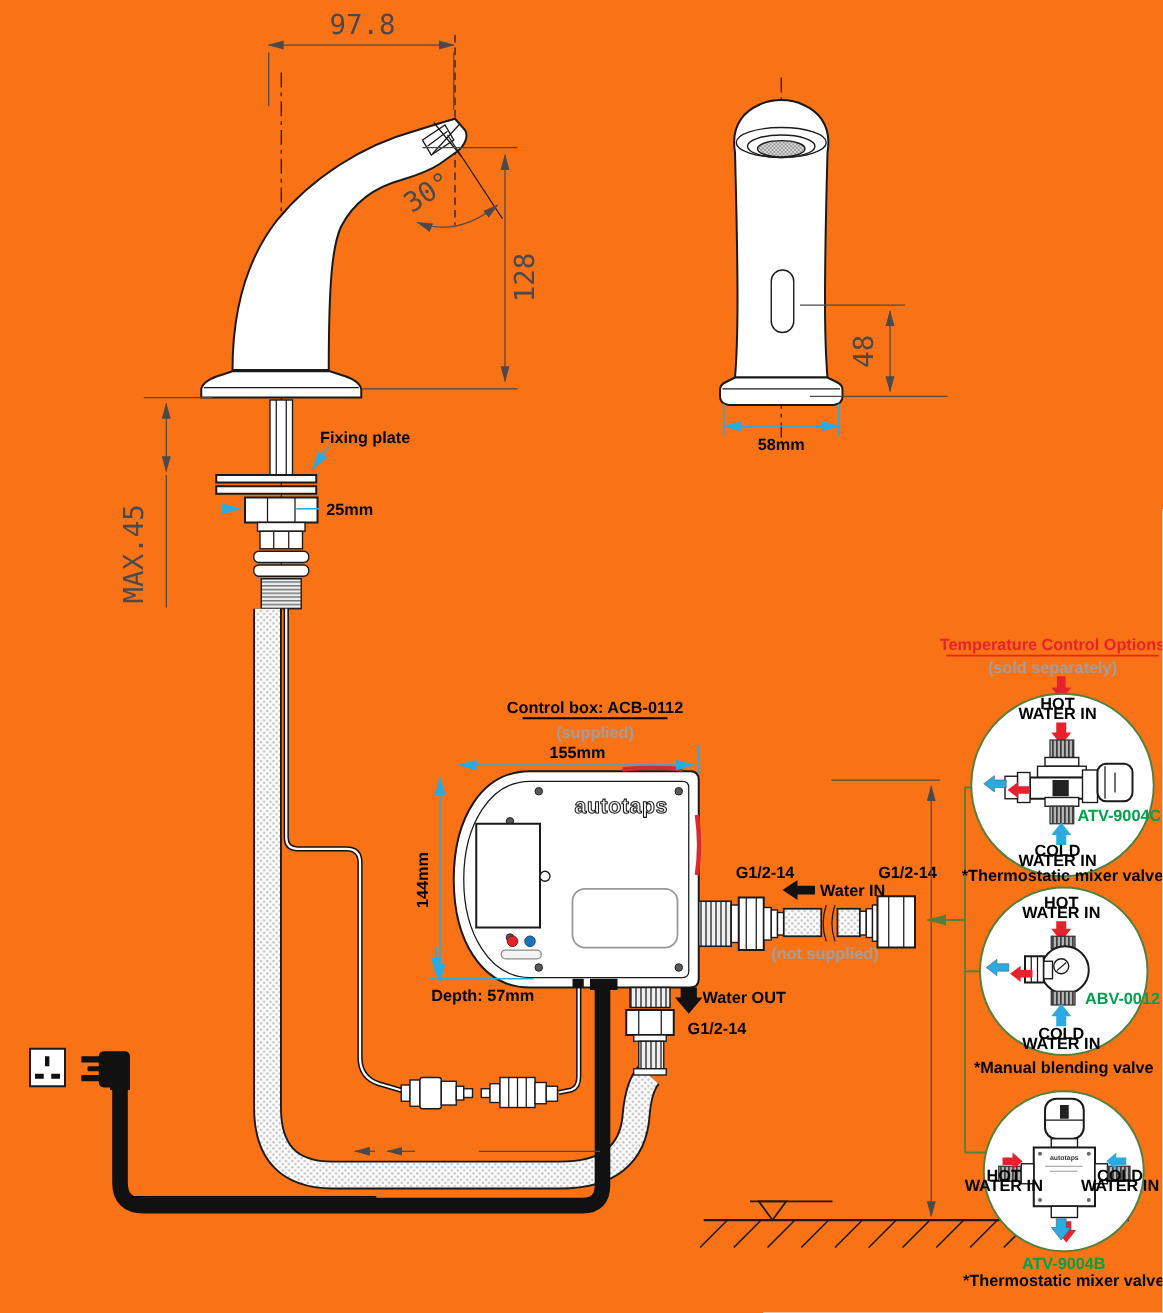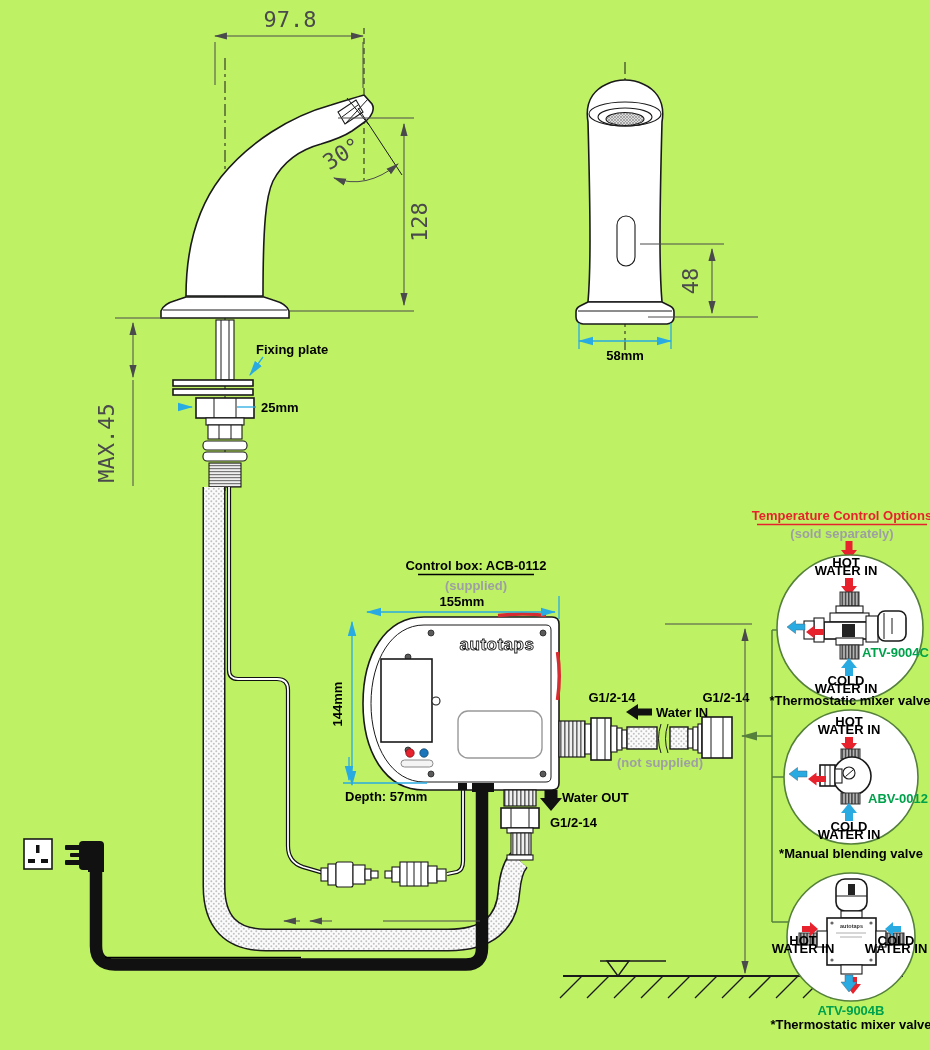--- a/index.html
+++ b/index.html
@@ -1,16 +1,16 @@
 <!DOCTYPE html>
 <html><head>
 <meta charset="utf-8">
 <style>
   html,body{margin:0;padding:0;background:#fff;}
-  #page{position:relative;width:930px;height:1050px;background:#bef264;overflow:hidden;}
+  #page{position:relative;width:930px;height:1050px;background:#f97316;overflow:hidden;}
   svg text{font-family:"Liberation Sans",sans-serif;}
   .cad{font-family:"DejaVu Sans Mono",monospace;fill:#4a4a4c;font-size:22px;}
   .b{font-weight:bold;fill:#000;font-size:13px;}
   .gray{fill:#9d9fa2;}
   .green{fill:#00a14b;}
   .redt{fill:#e8222d;}
   .mid{text-anchor:middle;}
   .thin{stroke:#1a1a1a;fill:none;stroke-width:1;}
   .dim{stroke:#4a4a4c;stroke-width:1;fill:none;}
   .bdim{stroke:#29abe2;stroke-width:1.3;fill:none;}

